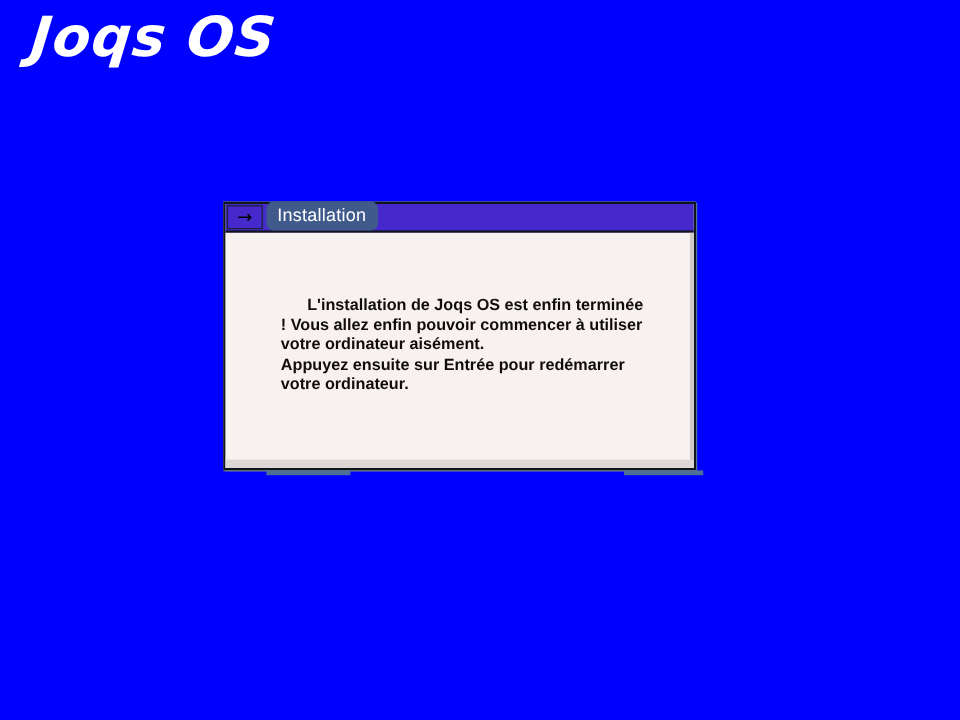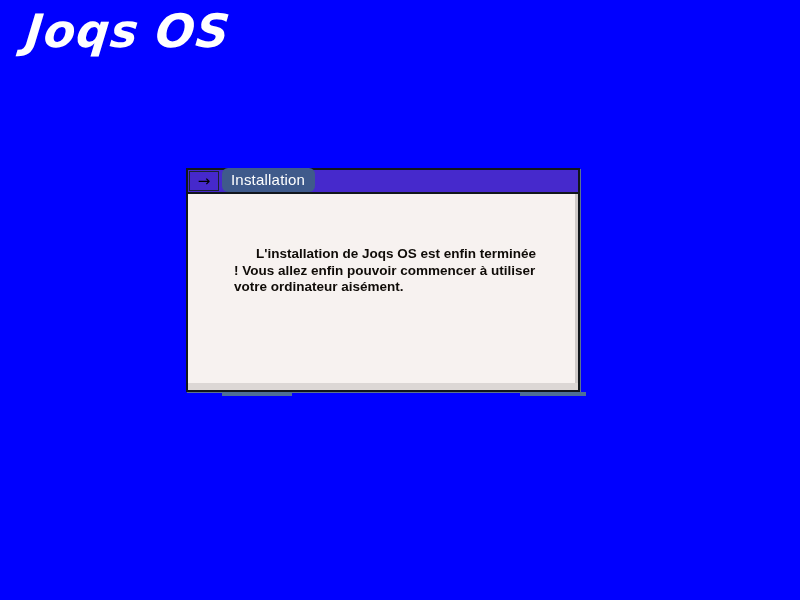--- a/index.html
+++ b/index.html
@@ -150,20 +150,21 @@
   <div id="install-window">
 
     <div class="titlebar">
       <div class="titlebar-icon-box">→</div>
       <div class="title-badge">Installation</div>
     </div>
 
     <div class="window-body">
       <div class="message">
         <p class="indent">L'installation de Joqs OS est enfin terminée ! Vous allez enfin pouvoir commencer à utiliser votre ordinateur aisément.</p>
+        <p>Appuyez ensuite sur Entrée pour redémarrer votre ordinateur.</p>
       </div>
       <div class="inner-right-edge"></div>
       <div class="bottom-strip"></div>
     </div>
 
   </div>
 
   <div class="shadow-mark" style="left:222px; top:392px; width:70px;"></div>
   <div class="shadow-mark" style="left:520px; top:392px; width:66px;"></div>
 

